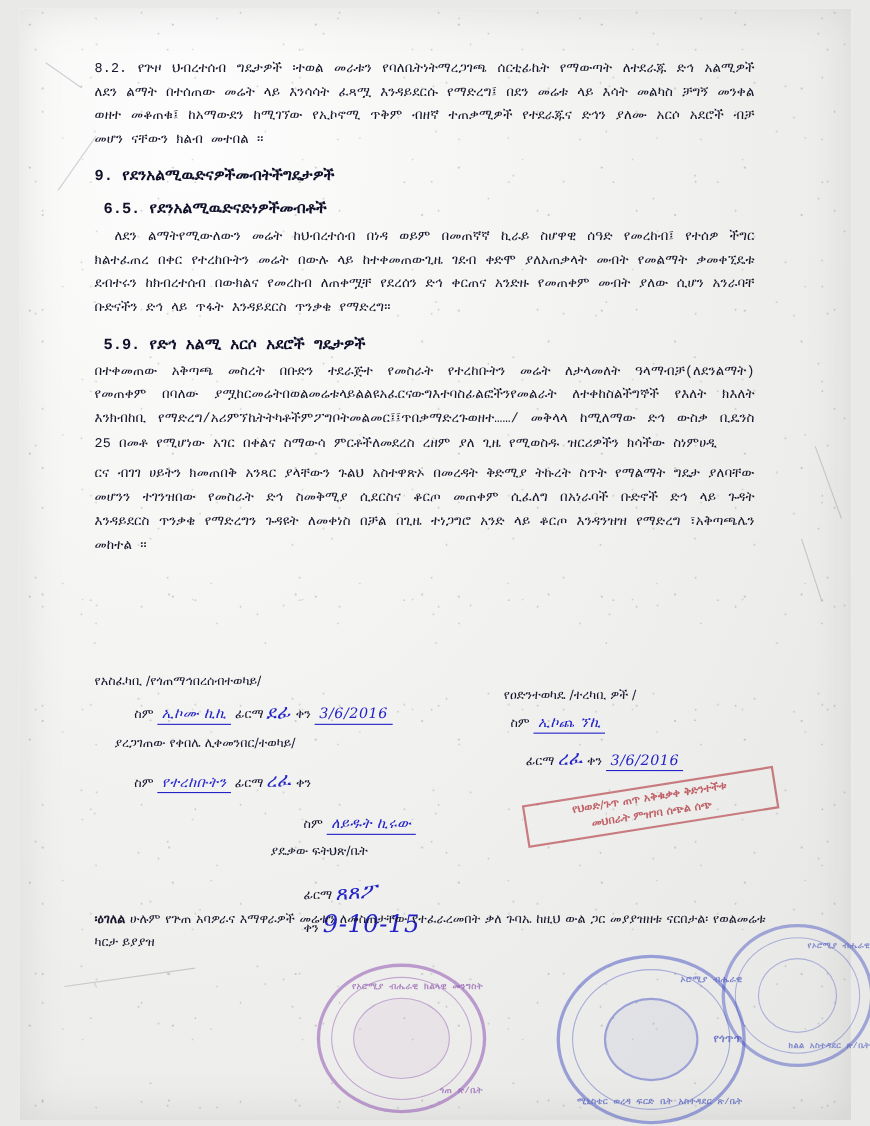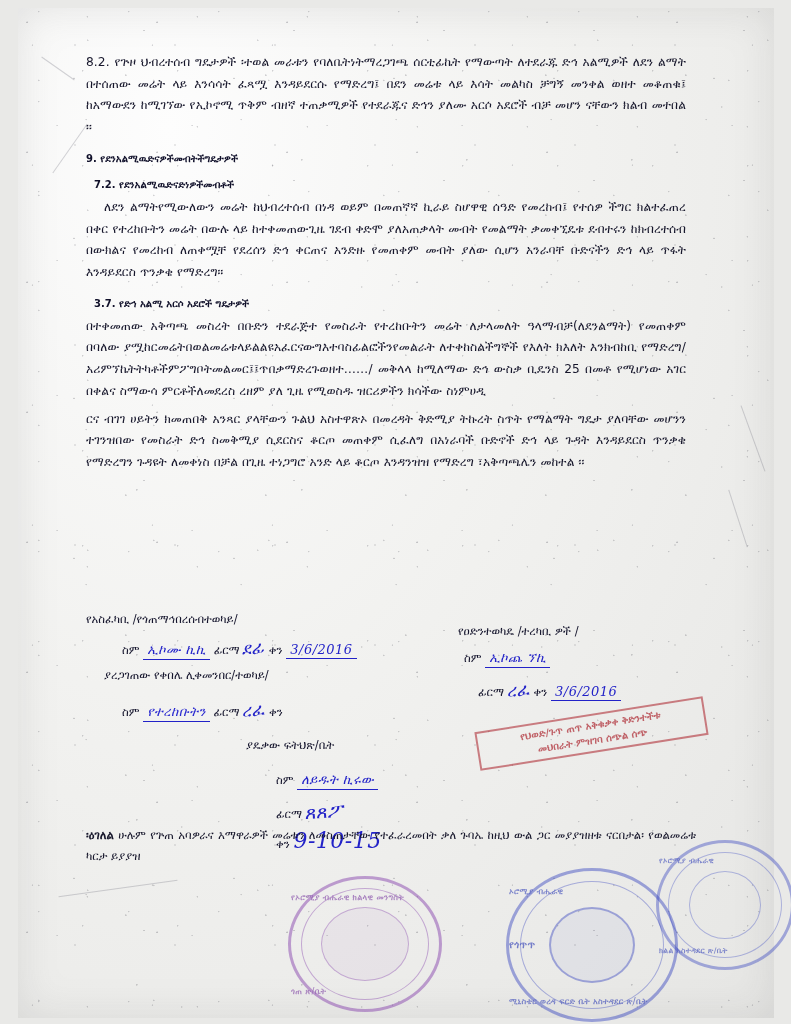--- a/index.html
+++ b/index.html
@@ -60,31 +60,32 @@
   .crease.c2 { left: 22px; top: 140px; width: 60px; height: 1px; transform: rotate(-55deg); }
   .crease.c3 { left: 700px; top: 430px; width: 70px; height: 1px; transform: rotate(70deg); }
   .crease.c4 { left: 690px; top: 510px; width: 60px; height: 1px; transform: rotate(72deg); }
   .crease.c5 { left: 40px; top: 880px; width: 120px; height: 1px; transform: rotate(-8deg); }
 
   .content {
     position: absolute;
     left: 86px;
     top: 52px;
     width: 600px;
+    font-family: Liberation Mono, monospace;
   }
   .doc-text {
     font-size: 12.2px;
     line-height: 1.78;
     text-align: justify;
     color: #16162b;
     margin: 0 0 6px 0;
     letter-spacing: .1px;
   }
   .heading {
-    font-size: 10px;
+    font-size: 14px;
     font-weight: bold;
     margin: 14px 0 6px 0;
     color: #10102a;
   }
   .heading.sub { margin-left: 8px; }
   .indent { text-indent: 18px; }
   .para-block { margin-bottom: 10px; }
 
   
   .sig-area { position: absolute; left: 86px; top: 612px; width: 620px; }
@@ -122,24 +123,25 @@
     opacity: .72;
     pointer-events: none;
   }
   .stamp .inner {
     position: absolute;
     border-radius: 50%;
   }
   .stamp-text {
     position: absolute;
     width: 100%;
-    text-align: left;
+    text-align: right;
     font-size: 8px;
     font-weight: bold;
     letter-spacing: .3px;
+    font-family: Liberation Mono, monospace;
   }
   .rect-stamp {
     position: absolute;
     border: 2px solid rgba(170,30,40,.65);
     color: rgba(170,30,40,.8);
     font-size: 10px;
     font-weight: bold;
     line-height: 1.45;
     padding: 3px 6px;
     transform: rotate(-9deg);
@@ -180,27 +182,27 @@
         <span>የጕዞ ህብረተሰብ ግዴታዎች ፡ተወል መራቱን የባለቤትነትማረጋገጫ ሰርቲፊኬት የማውጣት ለተደራጁ ድኅ አልሚዎች ለደን ልማት በተሰጠው መሬት ላይ እንሳሳት ፈጻሟ እንዳይደርሱ የማድረግ፤ በደን መሬቱ ላይ እሳት መልካስ ቻግኝ መንቀል ወዘተ መቆጠቁ፤ ከአማውደን ከሚገኘው የኢኮኖሚ ጥቅም ብዘኛ ተጠቃሚዎች የተደራጁና ድኅን ያለሙ አርሶ አደሮች ብቻ መሆን ናቸውን ክልብ መተበል ፡፡</span>
       </p>
     </div>
 
     <div class="heading">
       <span>9.</span>
       <span>የደንአልሚዉድናዎችመብትችግዴታዎች</span>
     </div>
 
     <div class="heading sub">
-      <span>7.2.</span>
+      <span>6.5.</span>
       <span>የደንአልሚዉድናድነዎችመብቶች</span>
     </div>
     <p class="doc-text indent">ለደን   ልማትየሚውለውን መሬት ከህብረተሰብ በነዳ ወይም በመጠኛኛ ኪራይ ስሆዋዊ ሰዓድ የመረከብ፤ የተሰዎ ችግር ክልተፈጠረ በቀር የተረከቡትን መሬት በውሉ ላይ ከተቀመጠውጊዜ ገደብ ቀድሞ ያለአጠቃላት መብት የመልማት ቃመቀኚዴቱ ደብተሩን ከክብረተሰብ በውክልና የመረከብ ለጠቀሟቸ የደረሰን ድኅ ቀርጠና አንድዙ የመጠቀም መብት ያለው ሲሆን አንራባቸ ቡድናችን ድኅ ላይ ጥፋት እንዳይደርስ ጥንቃቄ የማድረግ።</p>
 
     <div class="heading sub">
-      <span>3.7.</span>
+      <span>5.9.</span>
       <span>የድኅ አልሚ አርሶ አደሮች ግዴታዎች</span>
     </div>
     <p class="doc-text">በተቀመጠው አቅጣጫ መስረት በቡድን ተደራጅተ የመስራት የተረከቡትን መሬት ለታላመለት ዓላማብቻ(ለደንልማት) የመጠቀም በባለው ያሟከርመሬትበወልመሬቱላይልልዩአፈርናውግእተባስፊልፎችንየመልራት ለተቀከስልችግኞች የእለት ክእለት እንክብከቢ የማድረግ/አሪምኘኬትትካቶችምፖግቦትመልመር፤፤ጥበቃማድረጉወዘተ……/ መቅላላ ከሚለማው ድኅ ውስቃ ቢዴንስ 25 በመቶ የሚሆነው አገር በቀልና ስማውሳ ምርቶችለመደረስ ረዘም ያለ ጊዜ የሚወስዱ ዝርሪዎችን ክሳችው ስነምሀዲ</p>
     <p class="doc-text">ርና ብገገ ሀይትን ክመጠበቅ አንጻር ያላቸውን ጉልህ አስተዋጽኦ በመረዳት ቅድሚያ ትኩረት ስጥት የማልማት ግዴታ ያለባቸው መሆንን ተገንዝበው የመስራት ድኅ ስመቅሚያ ሲደርስና ቆርጦ መጠቀም ሲፈለግ በአነራባች  ቡድኖች ድኅ ላይ ጉዳት እንዳይደርስ ጥንቃቄ የማድረግን ጉዳዩት ለመቀነስ በቻል በጊዜ ተነጋግሮ አንድ ላይ ቆርጦ እንዳንዝዝ የማድረግ ፣አቅጣጫሌን መከተል ፡፡</p>
   </div>
 
   <div class="sig-area">
     <div class="sig-row">
       <span class="sig-left sig-label">የአስፈካቢ /የጎጠማኅበረሰብተወካይ/</span>
       <span class="sig-right sig-label">የዐድንተወካዴ /ተረካቢ ዎች /</span>
@@ -234,29 +236,29 @@
     <div class="sig-row" style="height:34px">
       <span class="sig-left sig-line" style="left:36px; top:6px">
         <span>ስም</span>
         <span class="hand blue2 underline-hand">የተረከቡትን</span>
         <span>ፊርማ</span>
         <span class="scribble">ረፈ</span>
         <span>ቀን</span>
       </span>
     </div>
 
-    <div class="sig-row" style="height:30px">
-      <span class="sig-left sig-label" style="left:160px; top:10px">ያዴቃው ፍትህጽ/ቤት</span>
-    </div>
-
     <div class="sig-row" style="height:28px">
       <span class="sig-left sig-line" style="left:190px; top:14px">
         <span>ስም</span>
         <span class="hand underline-hand">ለይዱት ኪሩው</span>
       </span>
+    </div>
+
+    <div class="sig-row" style="height:30px">
+      <span class="sig-left sig-label" style="left:160px; top:10px">ያዴቃው ፍትህጽ/ቤት</span>
     </div>
     <div class="sig-row" style="height:26px">
       <span class="sig-left sig-line" style="left:190px; top:14px">
         <span>ፊርማ</span>
         <span class="scribble" style="font-size:19px">ጸጸፖ</span>
       </span>
     </div>
     <div class="sig-row" style="height:26px">
       <span class="sig-left sig-line" style="left:190px; top:16px">
         <span>ቀን</span>

